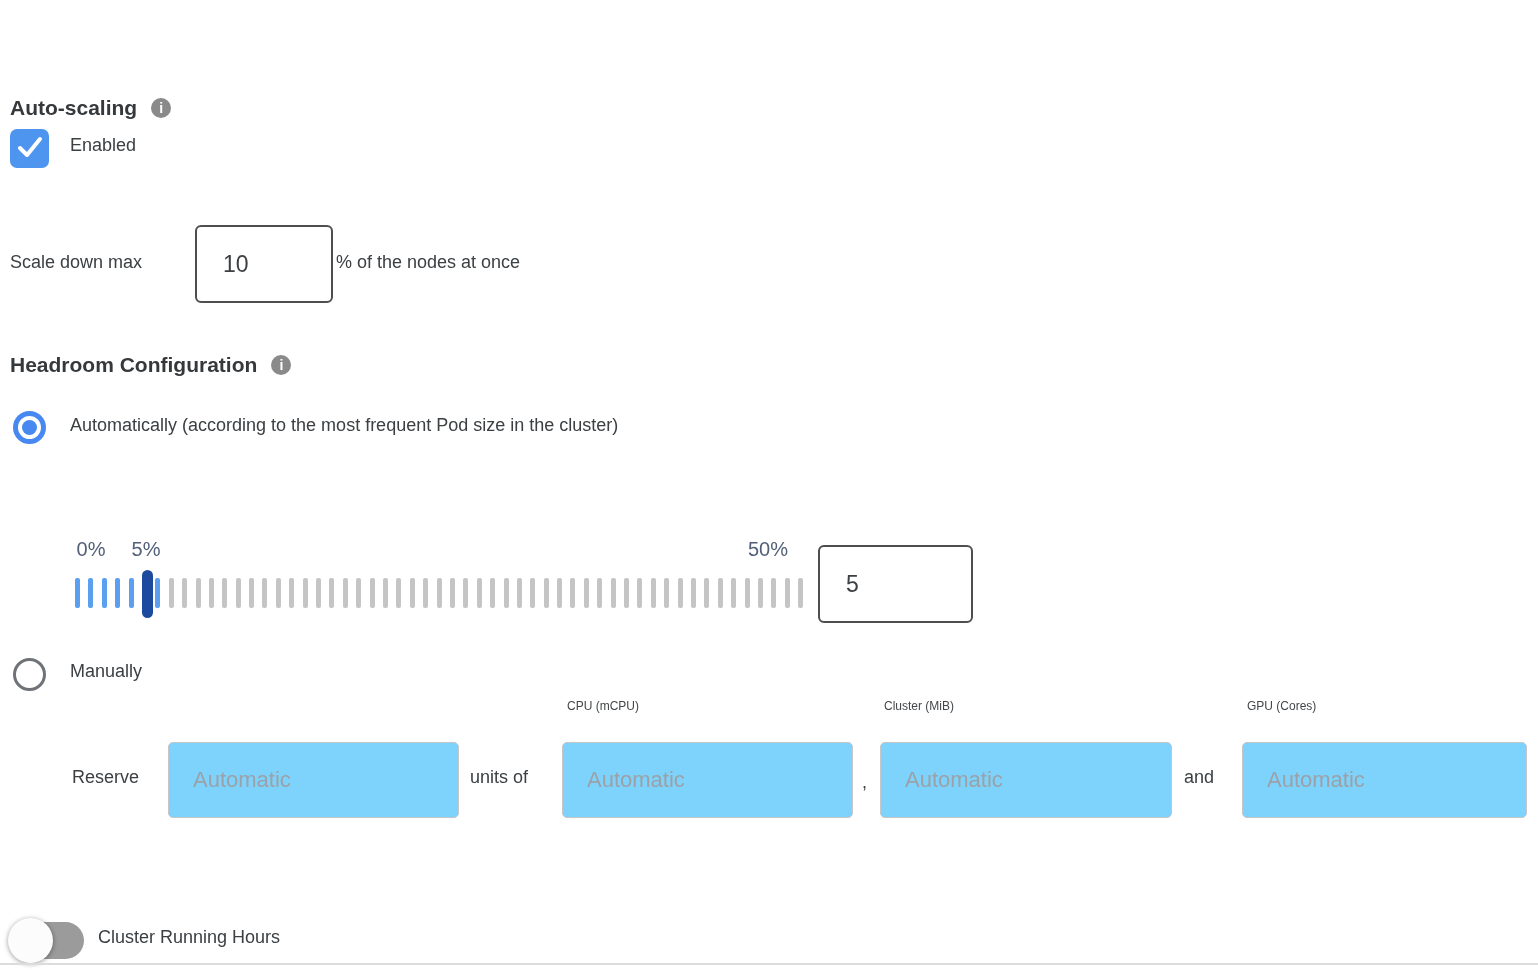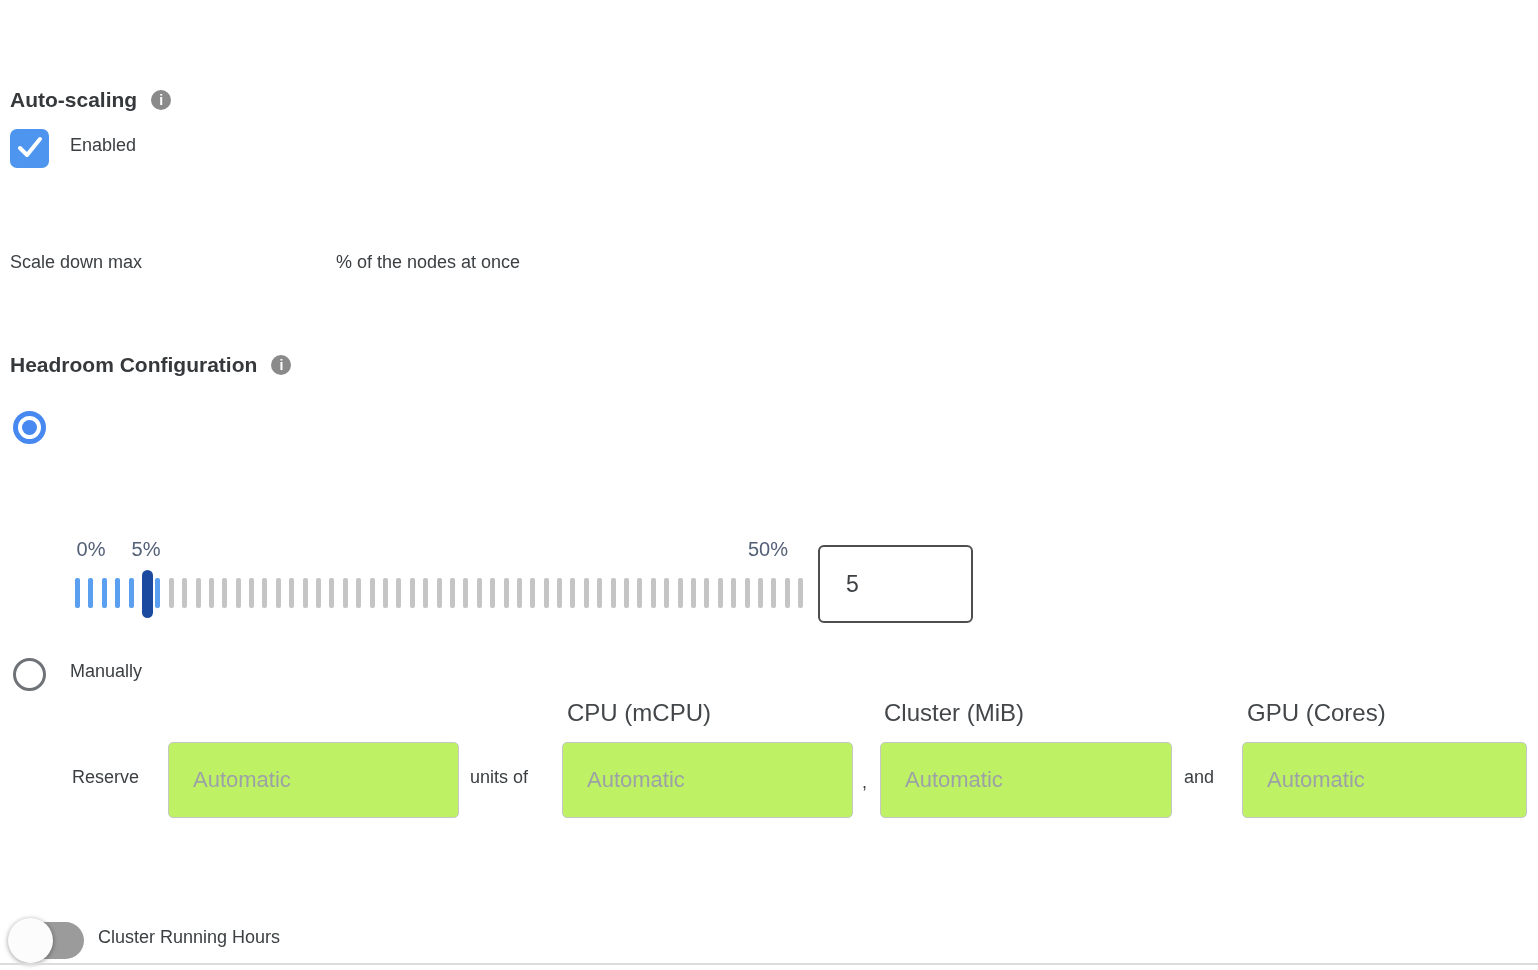--- a/index.html
+++ b/index.html
@@ -14,73 +14,75 @@
                font-size:14px; font-weight:700; display:inline-flex; align-items:center;
                justify-content:center; line-height:1; }
   .panel-header { left:0; top:0; width:1538px; height:77px; background:#E8F0FC;
                   display:flex; justify-content:center; }
   .panel-title { margin-top:12px; font-size:30px; font-weight:400; color:#4285F4; }
   .checkbox { width:39px; height:39px; background:#4D95EE; border-radius:7px;
               display:flex; align-items:center; justify-content:center; }
   .dark-input { border:2px solid #4E4E4E; border-radius:6px; background:#fff; font-size:23px;
                 color:#3C4043; padding:0 10px 0 26px; outline:none;
                 font-family:"Liberation Sans", sans-serif; }
-  .lite-input { border:1.5px solid #C6C6C6; border-radius:5px; background:#bef264; font-size:22px;
+  .lite-input { border:1.5px solid #C6C6C6; border-radius:5px; background:#7dd3fc; font-size:22px;
                 color:#3C4043; padding:0 10px 0 24px; outline:none;
                 font-family:"Liberation Sans", sans-serif; }
   .lite-input::placeholder { color:#9CA1A7; opacity:1; }
   .radio { width:33px; height:33px; border-radius:50%; background:#fff;
            display:flex; align-items:center; justify-content:center; }
   .radio.selected { border:5px solid #4788F1; }
   .radio.selected .dot { width:15px; height:15px; border-radius:50%; background:#4788F1; }
   .radio.unselected { border:3.5px solid #6F7377; }
   .tick-label { font-size:20px; color:#536078; transform:translateX(-50%); white-space:nowrap; }
   .slider { left:75px; top:570px; height:48px; }
   .ticks { position:absolute; left:0; top:8px; display:flex; gap:8.4px; }
   .tick { width:5px; height:30px; border-radius:2px; background:#C5C5C5; }
   .tick.blue { background:#5B9FF0; }
   .handle { position:absolute; left:67px; top:0; width:11px; height:48px; border-radius:6px;
             background:#1C4A9E; z-index:2; }
-  .col-header { font-size:24px; font-weight:500; color:#44474A; white-space:nowrap; }
+  .col-header { font-size:12px; font-weight:500; color:#44474A; white-space:nowrap; }
   .toggle { left:12px; top:922px; width:72px; height:37px; border-radius:18.5px; background:#9B9B9B; }
   .knob { position:absolute; left:-4px; top:-4px; width:45px; height:45px; border-radius:50%;
           background:#FCFCFC; box-shadow:0 1px 5px rgba(0,0,0,0.4); }
   .divider { left:0; top:963px; width:1538px; height:2px; background:#DCDCDC; }
 </style>
 </head>
 <body>
 
 <div class="page">
 
 
-  <div class="abs heading-row" style="left:10px; top:88px;">
+  <div class="abs heading-row" style="left:10px; top:96px;">
     <span class="heading">Auto-scaling</span>
     <span class="info-icon">i</span>
   </div>
 
   <div class="abs checkbox" style="left:10px; top:129px;">
     <span>
       <svg width="30" height="30" viewBox="0 0 30 30">
           <polyline points="5,16 12,23 25,7" fill="none" stroke="#ffffff" stroke-width="4" stroke-linecap="round" stroke-linejoin="round"></polyline>
         </svg>
     </span>
   </div>
   <div class="abs txt" style="left:70px; top:135px;">Enabled</div>
 
   <div class="abs txt" style="left:10px; top:252px;">Scale down max</div>
+  <input class="abs dark-input" style="left: 195px; top: 225px; width: 138px; height: 78px;" value="10">
   <div class="abs txt" style="left:336px; top:252px;">% of the nodes at once</div>
 
   <div class="abs heading-row" style="left:10px; top:353px;">
     <span class="heading">Headroom Configuration</span>
     <span class="info-icon">i</span>
   </div>
 
   <div class="abs radio selected" style="left:13px; top:411px;">
     <span class="dot"></span>
   </div>
+  <div class="abs txt" style="left:70px; top:415px;">Automatically (according to the most frequent Pod size in the cluster)</div>
 
   <div class="abs tick-label" style="left:91px; top:538px;">0%</div>
   <div class="abs tick-label" style="left:146px; top:538px;">5%</div>
   <div class="abs tick-label" style="left:768px; top:538px;">50%</div>
 
   <div class="abs slider">
     <div class="ticks">
         <div class="tick blue"></div>
         <div class="tick blue"></div>
         <div class="tick blue"></div>

